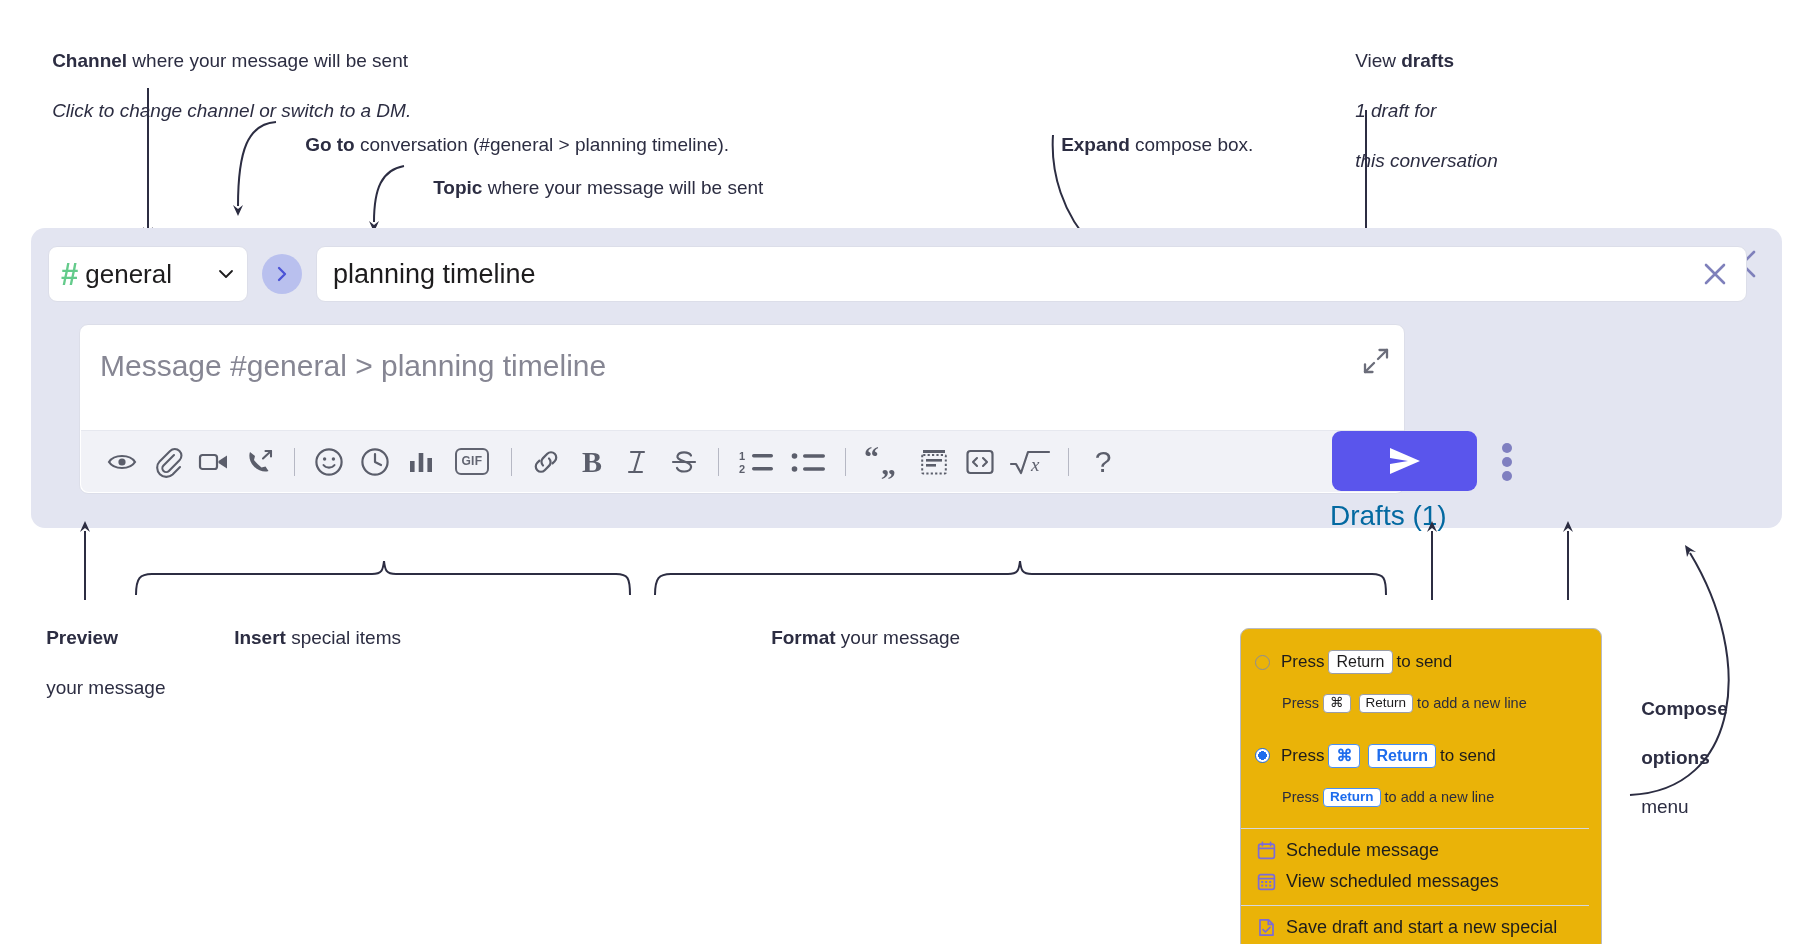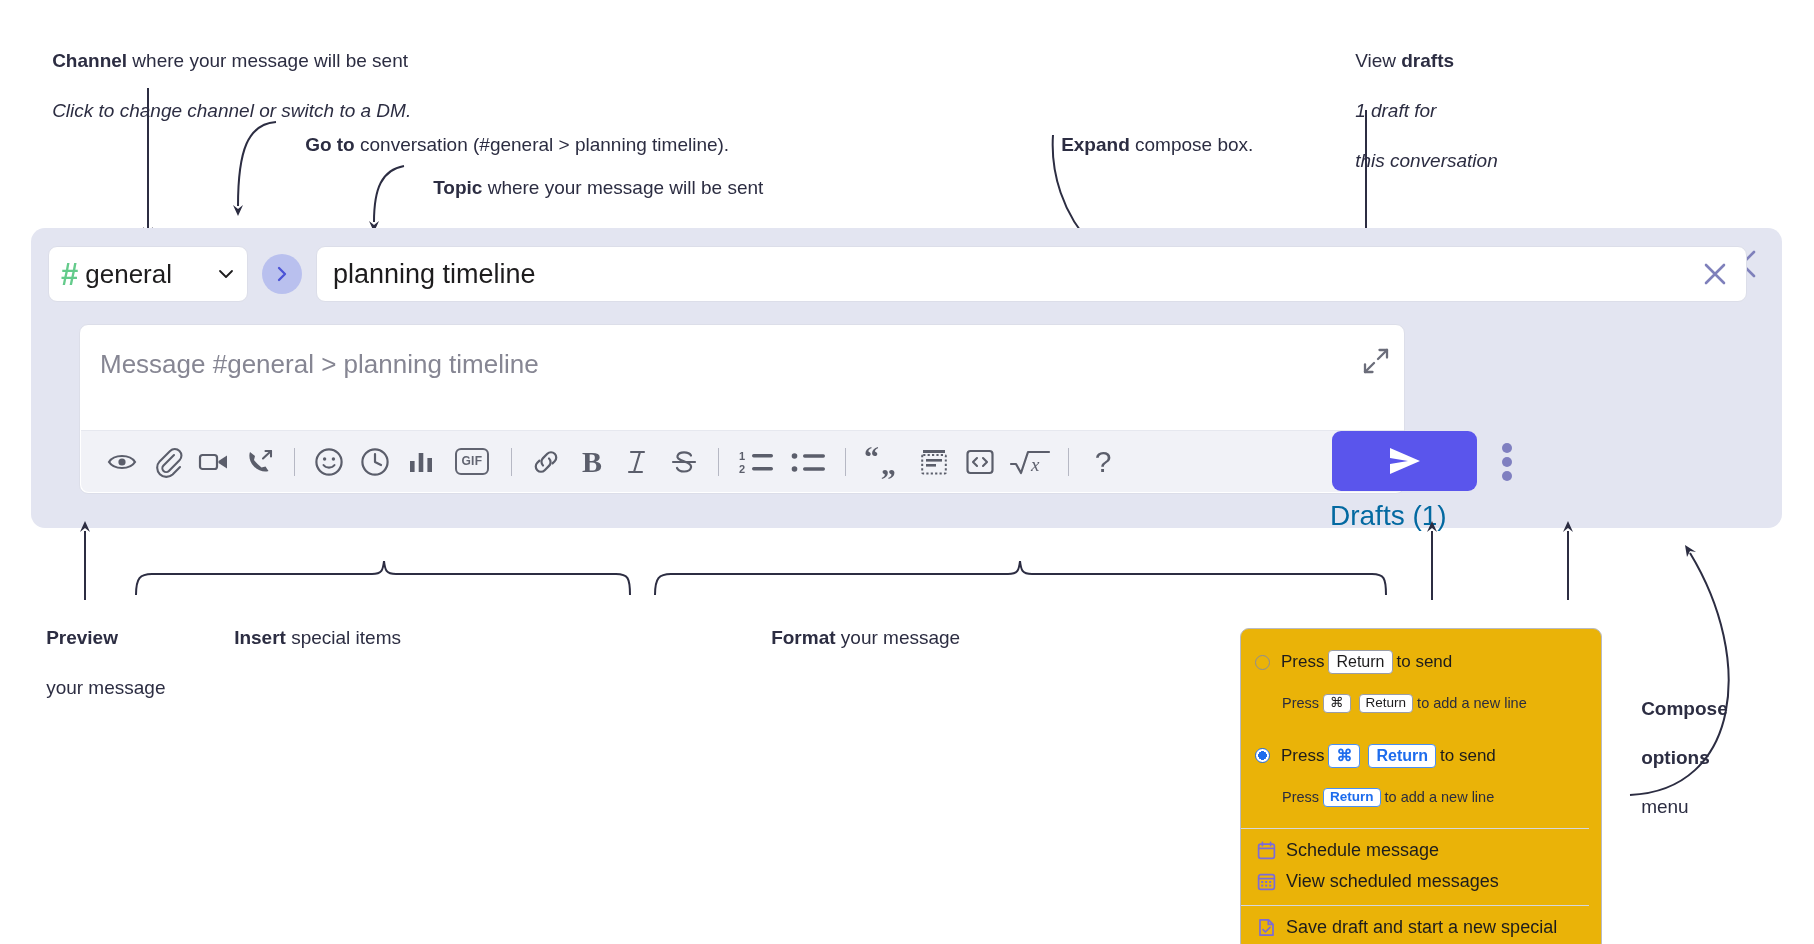--- a/index.html
+++ b/index.html
@@ -38,21 +38,21 @@
     display:flex;align-items:center;box-sizing:border-box;padding:0 16px;
   }
   .topictext{font-size:27px;color:#1d1c1d;flex:1;}
   .xbtn{width:30px;height:30px;flex:none;}
 
   .msgwrap{
     position:absolute;left:48px;top:96px;width:1326px;height:170px;
     background:#fff;border:1px solid #dcdee9;border-radius:9px;box-sizing:border-box;
     overflow:hidden;
   }
-  .placeholder{position:absolute;left:20px;top:24px;font-size:26px;color:#868693;}
+  .placeholder{position:absolute;left:20px;top:24px;font-size:30px;color:#868693;}
   .expandbtn{position:absolute;right:14px;top:22px;width:28px;height:28px;}
 
   .toolbar{
     position:absolute;left:1px;bottom:1px;width:1324px;height:62px;
     background:#f1f2f7;border-top:1px solid #e6e8ef;border-radius:0 0 8px 8px;
     display:flex;align-items:center;padding-left:18px;box-sizing:border-box;
   }
   .tb{width:46px;height:46px;display:flex;align-items:center;justify-content:center;flex:none;}
   .tb svg{display:block;}
   .sep{width:1px;height:28px;background:#b6b8c4;margin:0 11px;flex:none;}

